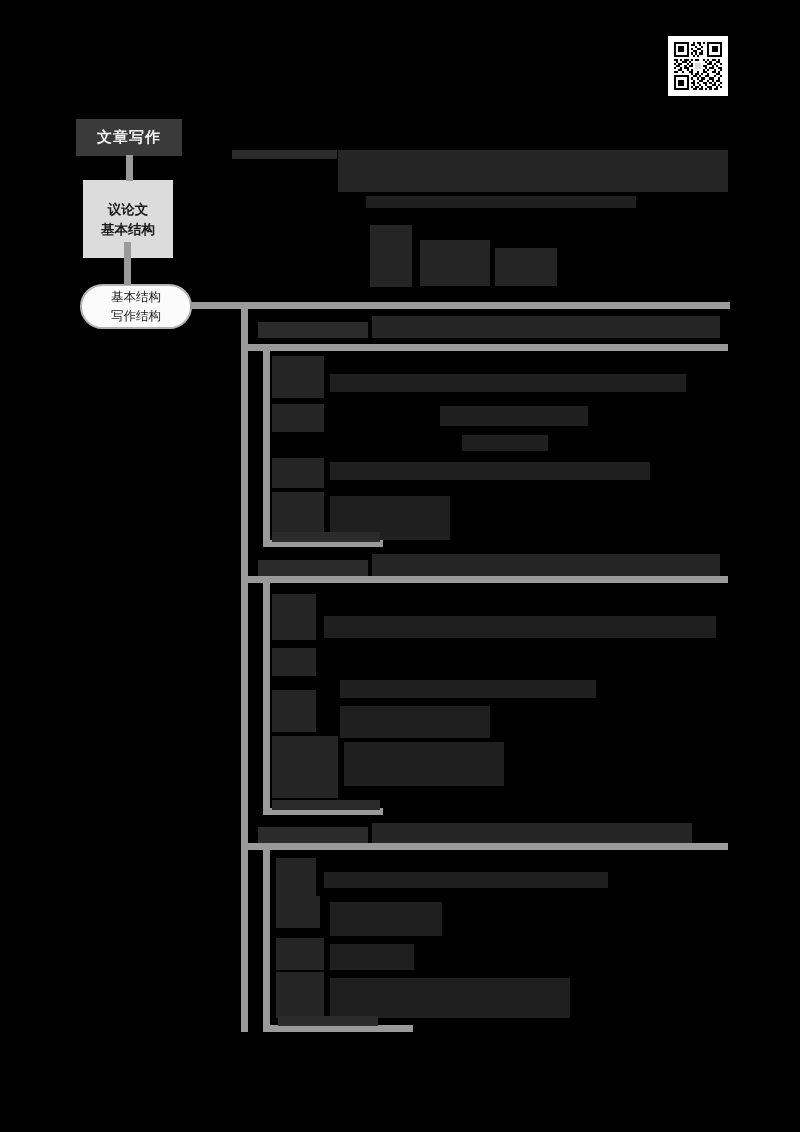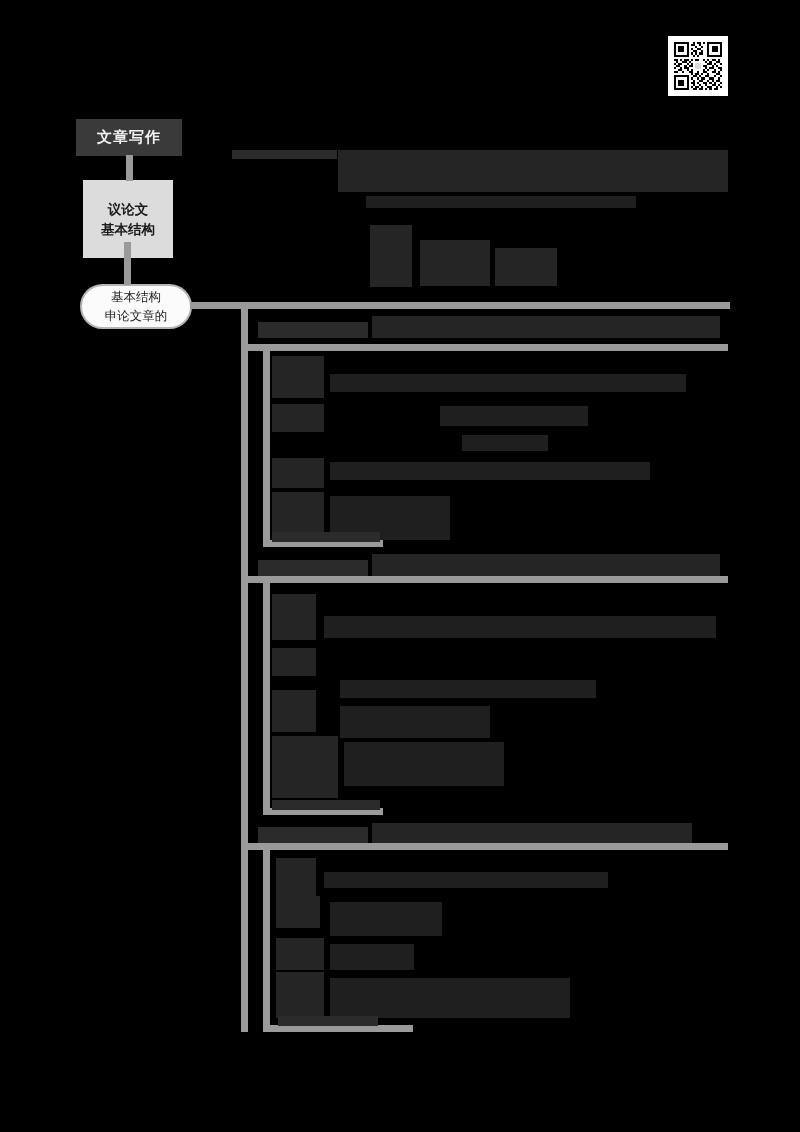--- a/index.html
+++ b/index.html
@@ -203,21 +203,21 @@
 
   <div class="node-title">文章写作</div>
 
   <div class="node-sub">
     <span>议论文</span>
     <span>基本结构</span>
   </div>
 
   <div class="node-pill">
     <span>基本结构</span>
-    <span>申论文章的</span>
+    <span>写作结构</span>
   </div>
 
   <div class="conn c-v1"></div>
   <div class="conn c-v2"></div>
   <div class="conn c-h-pill"></div>
   <div class="conn trunk"></div>
 
   <div class="rule" style="top:302px;width:489px;"></div>
   <div class="branch" style="left:241px;top:344px;width:487px;"></div>
   <div class="rail" style="left:263px;top:351px;height:196px;"></div>

